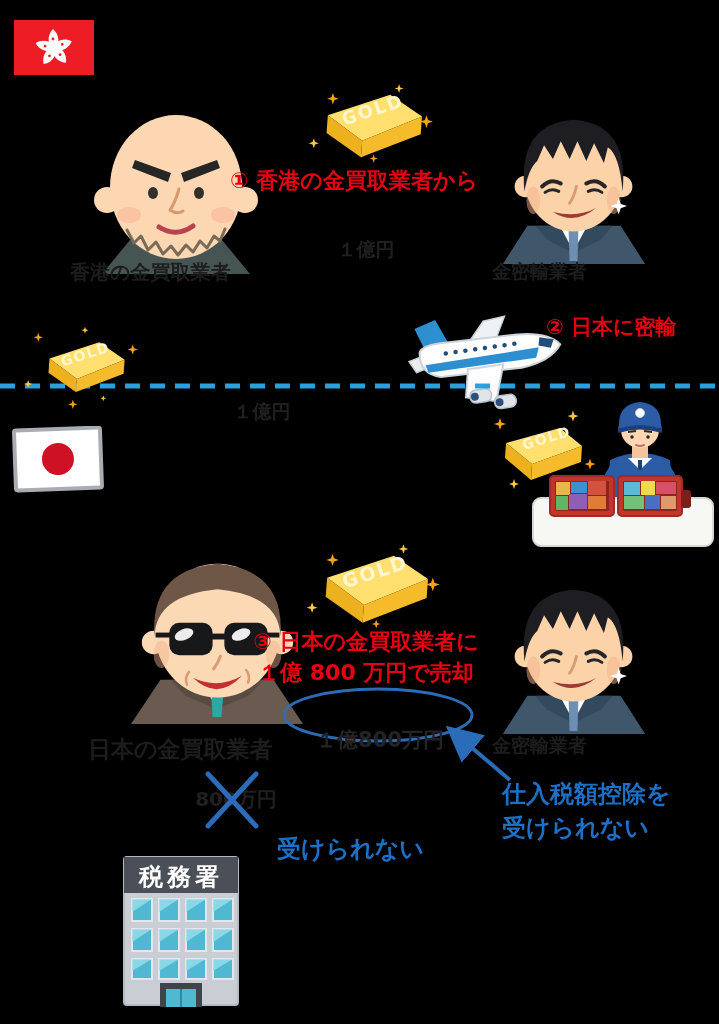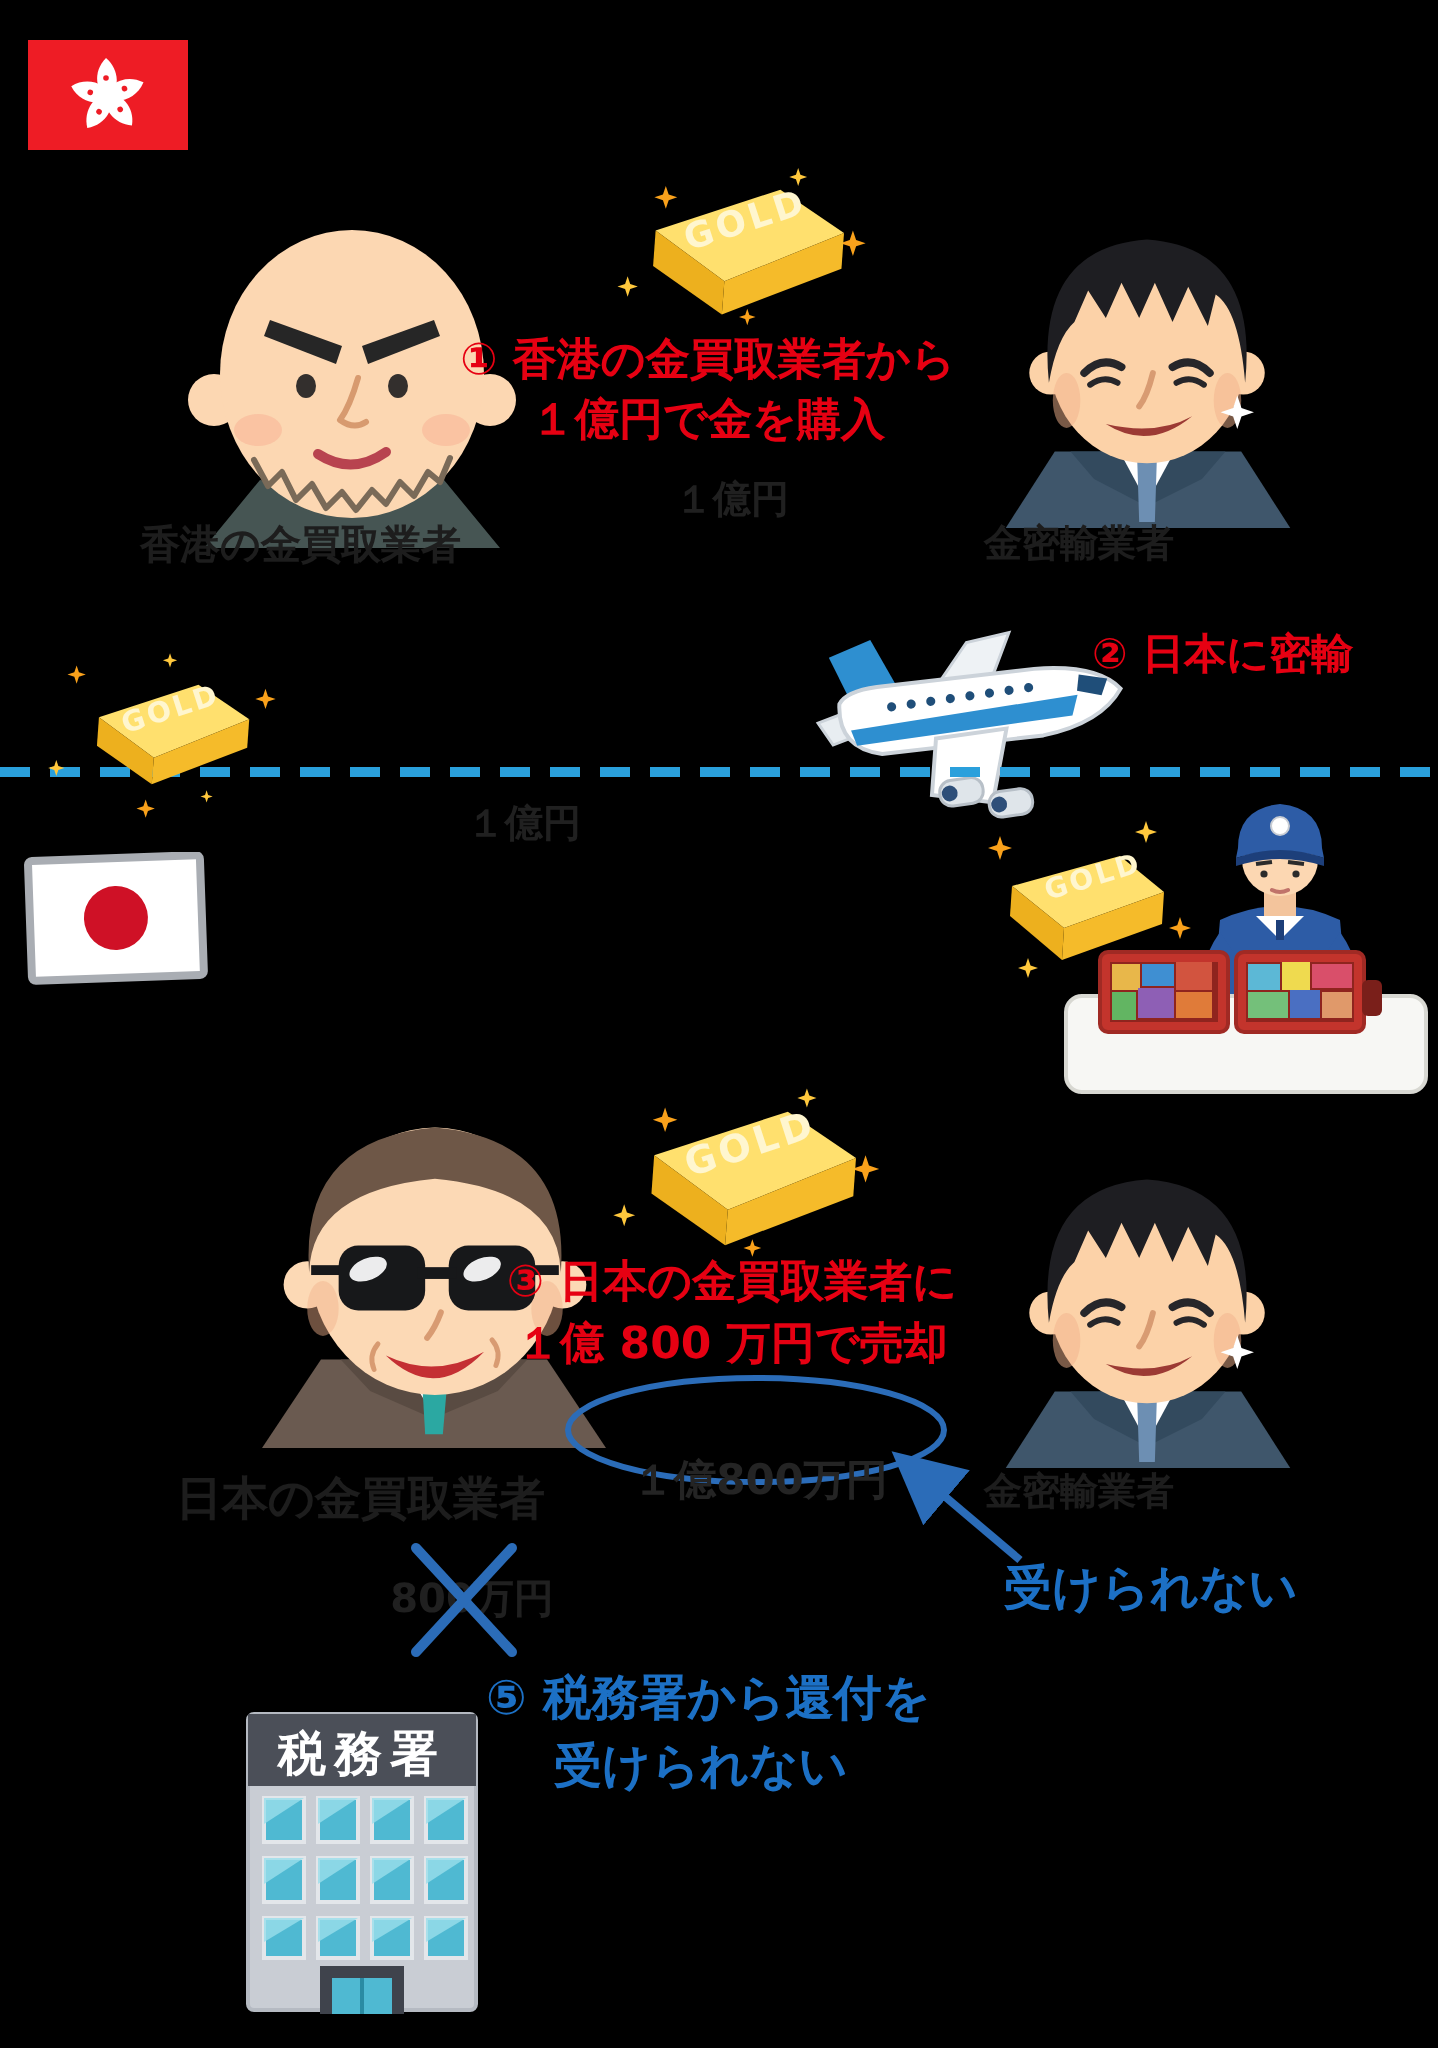--- a/index.html
+++ b/index.html
@@ -70,21 +70,20 @@
     <polygon points="0,-10 2.5,-2.5 10,0 2.5,2.5 0,10 -2.5,2.5 -10,0 -2.5,-2.5" transform="translate(28,96) scale(0.8)" fill="#ffc83d"></polygon>
     <polygon points="0,-10 2.5,-2.5 10,0 2.5,2.5 0,10 -2.5,2.5 -10,0 -2.5,-2.5" transform="translate(122,120) scale(0.65)" fill="#f9a11b"></polygon>
     <polygon points="50,52 148,20 198,54 104,92" fill="#ffe06e"></polygon>
     <polygon points="104,92 198,54 196,82 102,118" fill="#f5bb2a"></polygon>
     <polygon points="50,52 104,92 102,118 48,80" fill="#edb01e"></polygon>
     <text transform="translate(76,68) rotate(-18)" font-size="28" font-weight="bold" fill="#fff6cf" letter-spacing="3">GOLD</text>
   </svg>
 
   <div class="abs red-step" style="left:228px;top:166px;width:252px;">
     <div>① 香港の金買取業者から</div>
-    <div>１億円で金を購入</div>
   </div>
   <div class="abs amount" style="left:326px;top:237px;width:80px;font-size:19px;color:#202020;">１億円</div>
 
   <svg class="abs" style="left:488px;top:108px;" width="172" height="156" viewBox="0 0 175 159">
     <path d="M15,159 L40,120 L135,120 L160,159 Z" fill="#3f566b"></path>
     <polygon points="48,120 87,120 87,148 60,134" fill="#334a5e"></polygon>
     <polygon points="127,120 87,120 87,148 115,134" fill="#334a5e"></polygon>
     <polygon points="73,120 101,120 87,146" fill="#ffffff"></polygon>
     <polygon points="82,124 92,124 91,156 83,156" fill="#6d8fb3"></polygon>
     <rect x="75" y="106" width="24" height="18" fill="#f3c49c"></rect>
@@ -283,31 +282,31 @@
     <path d="M58,86 Q65,81 72,85" stroke="#26262a" stroke-width="3" fill="none" stroke-linecap="round"></path>
     <path d="M100,77 Q110,71 119,80" stroke="#26262a" stroke-width="4" fill="none" stroke-linecap="round"></path>
     <path d="M102,85 Q109,81 116,86" stroke="#26262a" stroke-width="3" fill="none" stroke-linecap="round"></path>
     <path d="M90,80 Q87,92 83,97" stroke="#d89b72" stroke-width="3" fill="none" stroke-linecap="round"></path>
     <path d="M66,106 Q88,120 110,102 Q92,112 66,106 Z" fill="#9c3a34"></path>
     <polygon points="0,-10 2.5,-2.5 10,0 2.5,2.5 0,10 -2.5,2.5 -10,0 -2.5,-2.5" transform="translate(133,100) scale(0.85)" fill="#ffffff"></polygon>
   </svg>
   <div class="abs faint" style="left:492px;top:733px;width:155px;font-size:19px;">金密輸業者</div>
 
   <div class="abs blue-step" style="left:502px;top:777px;">
+    <div>仕入税額控除を</div>
     <div>受けられない</div>
   </div>
 
   <div class="abs amount" style="left:186px;top:786px;width:100px;font-size:20px;color:#202020;">800万円</div>
   <svg class="abs" style="left:198px;top:766px;" width="68" height="68" viewBox="0 0 68 68">
     <line x1="10" y1="8" x2="58" y2="60" stroke="#2b6cb8" stroke-width="5" stroke-linecap="round"></line>
     <line x1="58" y1="8" x2="10" y2="60" stroke="#2b6cb8" stroke-width="5" stroke-linecap="round"></line>
   </svg>
 
   <div class="abs blue-step" style="left:243px;top:832px;">
-    <div>⑤ 税務署から還付を</div>
     <div style="padding-left:34px;">受けられない</div>
   </div>
 
   <svg class="abs" style="left:122px;top:855px;" width="118" height="152" viewBox="0 0 118 152">
     <rect x="2" y="2" width="114" height="148" rx="3" fill="#c9cdd4" stroke="#b5bac2" stroke-width="2"></rect>
     <rect x="2" y="2" width="114" height="36" fill="#4b4f58"></rect>
     <text x="59" y="30" text-anchor="middle" font-size="24" font-weight="bold" fill="#ffffff" letter-spacing="4">税務署</text>
     <g>
       <rect x="10" y="44" width="20" height="22" fill="#4fb9d2" stroke="#e3e6ea" stroke-width="2"></rect>
         <polygon points="10,44 30,44 10,57" fill="#9adfeb" opacity="0.8"></polygon>

